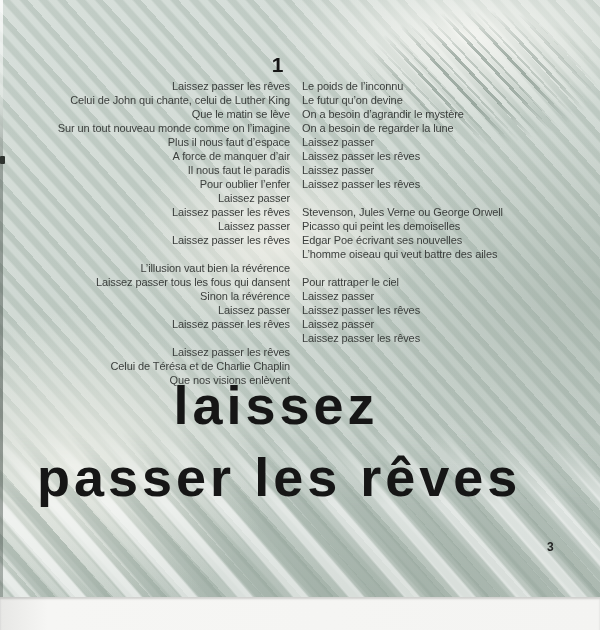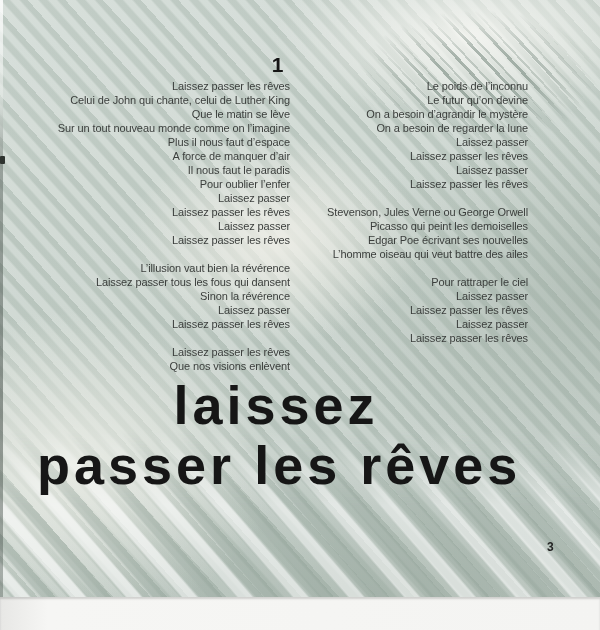--- a/index.html
+++ b/index.html
@@ -69,28 +69,28 @@
     text-align:center;font-size:21px;font-weight:700;color:#151515;
     letter-spacing:1px;
   }
   .lyrics{
     position:absolute;left:0;top:79px;width:528px;
     font-size:11px;line-height:14px;color:#3b3e3c;
     letter-spacing:-0.1px;
   }
   .lyric-row{display:flex;}
   .cell-left{width:290px;text-align:right;white-space:nowrap;}
-  .cell-right{margin-left:12px;flex:1;text-align:right;white-space:nowrap;}
+  .cell-right{margin-left:12px;flex:1;text-align:left;white-space:nowrap;}
   .big-title{
     position:absolute;color:#161616;font-weight:700;
     font-size:54px;line-height:54px;letter-spacing:4px;
     white-space:nowrap;
   }
   .title-l1{left:37px;top:378px;width:478px;text-align:center;}
-  .title-l2{left:37px;top:438px;width:540px;text-align:left;}
+  .title-l2{left:37px;top:450px;width:540px;text-align:left;}
   .page-number{
     position:absolute;left:547px;top:540px;
     font-size:12px;font-weight:700;color:#222;
   }
 </style>
 </head>
 <body>
 
 <div class="page">
   <div class="streaks-tr"></div>
@@ -173,20 +173,24 @@
       </div>
     <div class="lyric-row">
         <div class="cell-left"></div>
         <div class="cell-right">Laissez passer les rêves</div>
       </div>
     <div class="lyric-row">
         <div class="cell-left">Laissez passer les rêves</div>
         <div class="cell-right"></div>
       </div>
     <div class="lyric-row">
+        <div class="cell-left">Celui de Térésa et de Charlie Chaplin</div>
+        <div class="cell-right"></div>
+      </div>
+    <div class="lyric-row">
         <div class="cell-left">Que nos visions enlèvent</div>
         <div class="cell-right"></div>
       </div>
   </div>
 
   <div class="big-title title-l1">laissez</div>
   <div class="big-title title-l2">passer les rêves</div>
 
   <div class="page-number">3</div>
 

